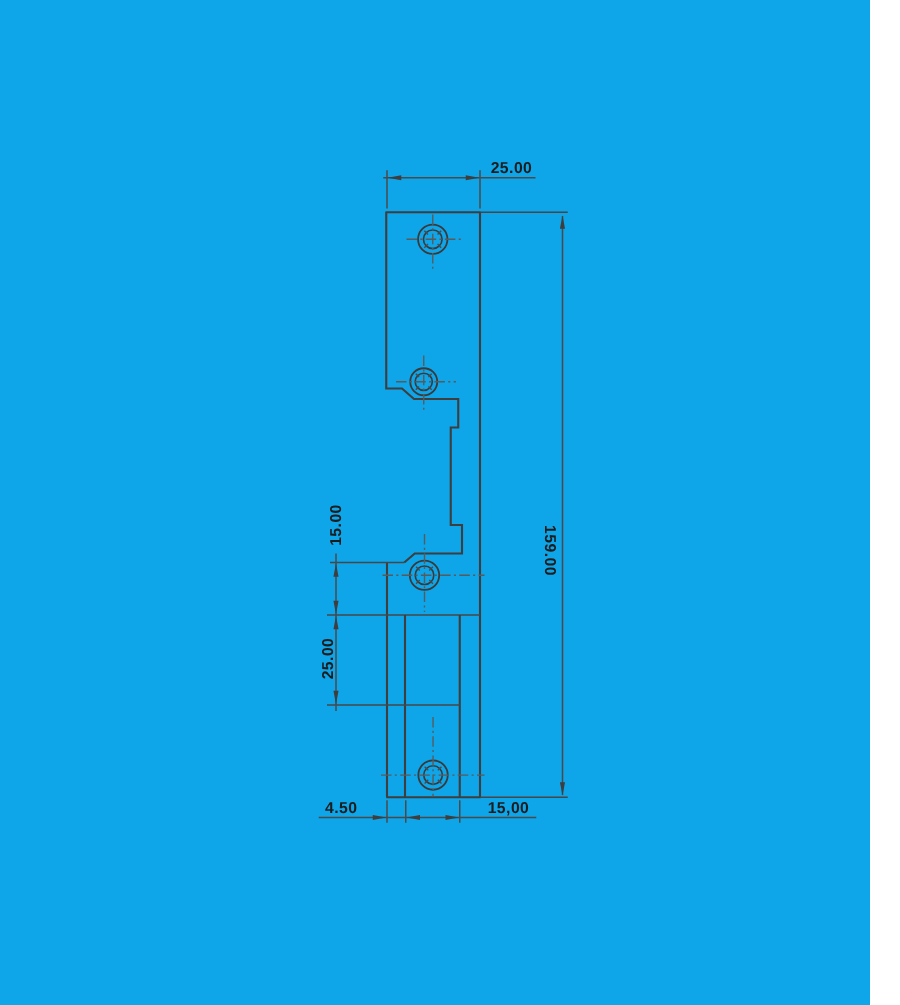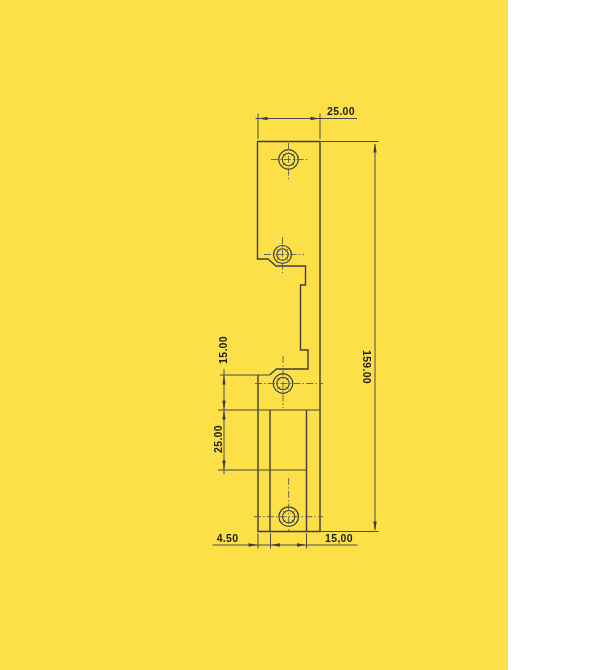--- a/index.html
+++ b/index.html
@@ -1,19 +1,19 @@
 <!DOCTYPE html>
 <html><head>
 <meta charset="utf-8">
 <style>
   html,body{margin:0;padding:0;background:#fff;}
   #canvas{
     position:relative;
-    width:508px;height:670px;
-    background:#fde047;
+    width:580px;height:670px;
+    background:#0ea5e9;
     font-family:"Liberation Sans", sans-serif;
     overflow:hidden;
   }
   svg{display:block;}
   .obj{stroke:#3e3e3e;stroke-width:1.4;fill:none;stroke-linejoin:miter;}
   .obj-thin{stroke:#474747;stroke-width:1.1;fill:none;}
   .hole{stroke:#3a3a3a;stroke-width:1.2;fill:none;}
   .hole-in{stroke:#3a3a3a;stroke-width:1.1;fill:none;}
   .tick{stroke:#4a4a4a;stroke-width:0.9;fill:none;}
   .cl{stroke:#5a5a5a;stroke-width:0.9;fill:none;stroke-dasharray:7 2.2 1.4 2.2;}

